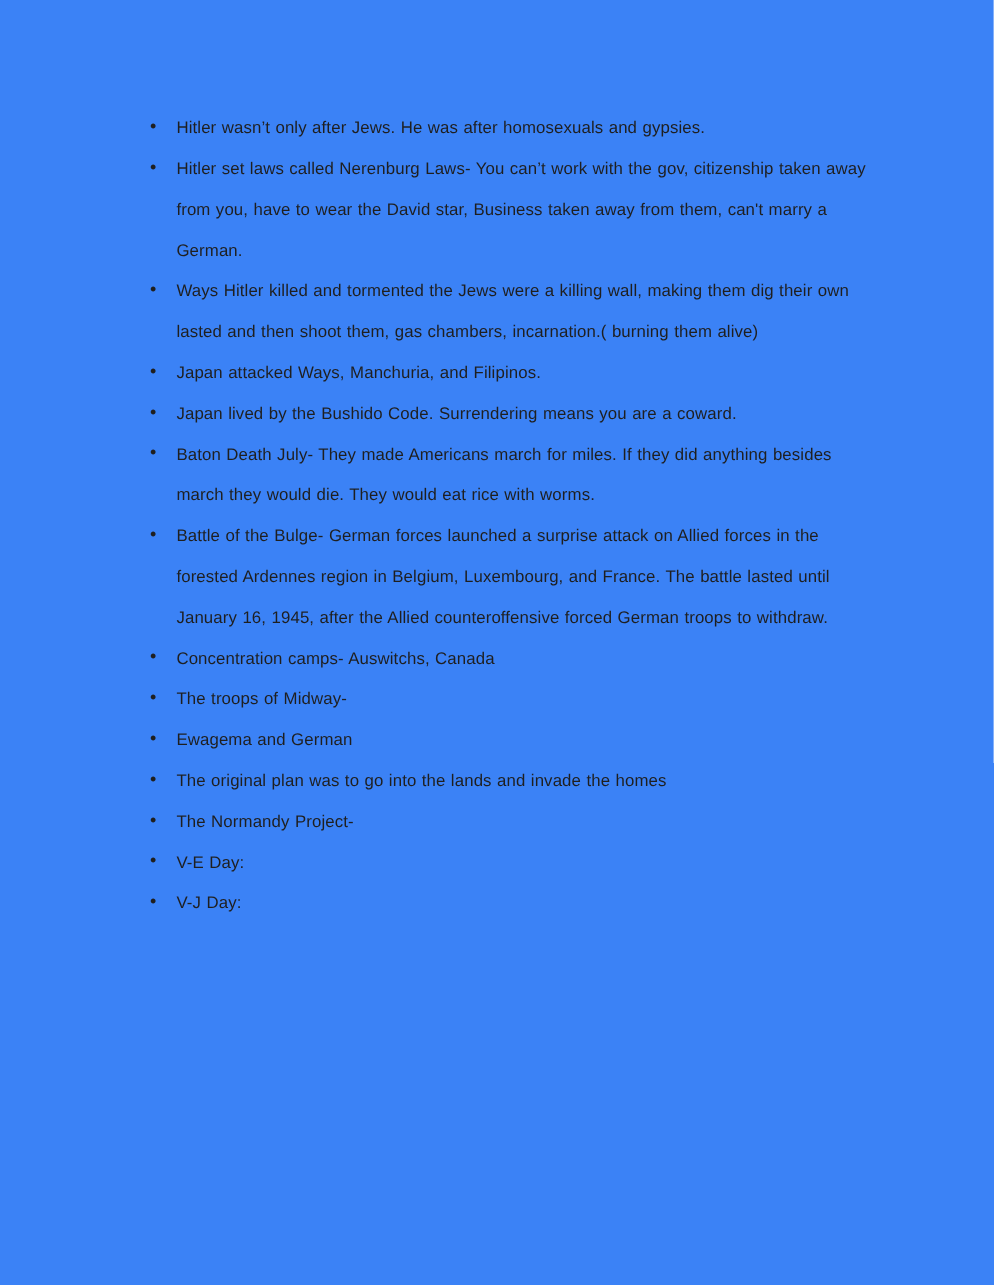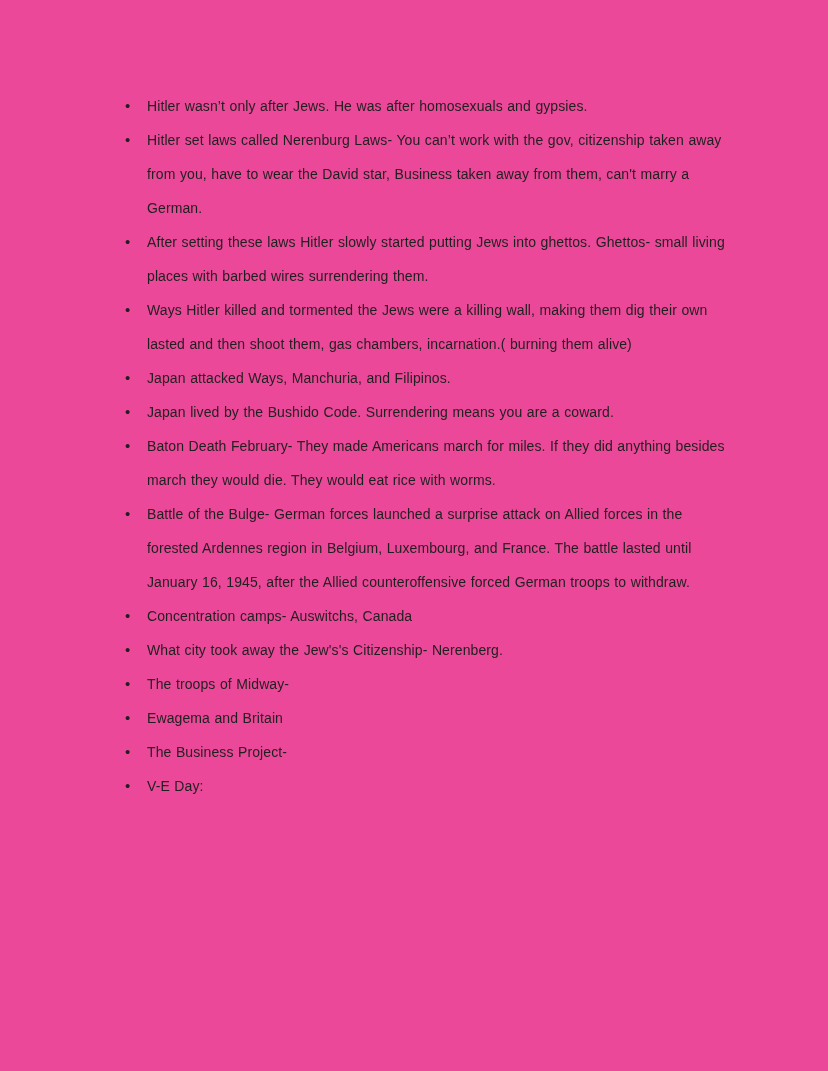--- a/index.html
+++ b/index.html
@@ -10,21 +10,21 @@
     width: 828px;
     height: 1071px;
     background: #ffffff;
     font-family: "Liberation Sans", sans-serif;
     overflow: hidden;
   }
   .doc-page {
     box-sizing: border-box;
     width: 828px;
     height: 1071px;
-    background: #ec4899;
+    background: #3b82f6;
     padding: 89px 103px 0 147px;
   }
   ul.bullet-list {
     margin: 0;
     padding: 0;
     list-style: none;
     max-width: 578px;
   }
   li.bullet-item {
     position: relative;
@@ -44,26 +44,26 @@
     color: #1f1f1f;
   }
 </style>
 </head>
 <body>
 
 <div class="doc-page">
   <ul class="bullet-list">
       <li class="bullet-item">Hitler wasn’t only after Jews. He was after homosexuals and gypsies.</li>
       <li class="bullet-item">Hitler set laws called Nerenburg Laws- You can’t work with the gov, citizenship taken away from you, have to wear the David star, Business taken away from them, can't marry a German.</li>
-      <li class="bullet-item">After setting these laws Hitler slowly started putting Jews into ghettos. Ghettos- small living places with barbed wires surrendering them.</li>
       <li class="bullet-item">Ways Hitler killed and tormented the Jews were a killing wall, making them dig their own lasted and then shoot them, gas chambers, incarnation.( burning them alive)</li>
       <li class="bullet-item">Japan attacked Ways, Manchuria, and Filipinos.</li>
       <li class="bullet-item">Japan lived by the Bushido Code. Surrendering means you are a coward.</li>
-      <li class="bullet-item">Baton Death February- They made Americans march for miles. If they did anything besides march they would die. They would eat rice with worms.</li>
+      <li class="bullet-item">Baton Death July- They made Americans march for miles. If they did anything besides march they would die. They would eat rice with worms.</li>
       <li class="bullet-item">Battle of the Bulge- German forces launched a surprise attack on Allied forces in the forested Ardennes region in Belgium, Luxembourg, and France. The battle lasted until January 16, 1945, after the Allied counteroffensive forced German troops to withdraw.</li>
       <li class="bullet-item">Concentration camps- Auswitchs, Canada</li>
-      <li class="bullet-item">What city took away the Jew's's Citizenship- Nerenberg.</li>
       <li class="bullet-item">The troops of Midway-</li>
-      <li class="bullet-item">Ewagema and Britain</li>
-      <li class="bullet-item">The Business Project-</li>
+      <li class="bullet-item">Ewagema and German</li>
+      <li class="bullet-item">The original plan was to go into the lands and invade the homes</li>
+      <li class="bullet-item">The Normandy Project-</li>
       <li class="bullet-item">V-E Day:</li>
+      <li class="bullet-item">V-J Day:</li>
     </ul>
 </div>
 
 </body></html>

